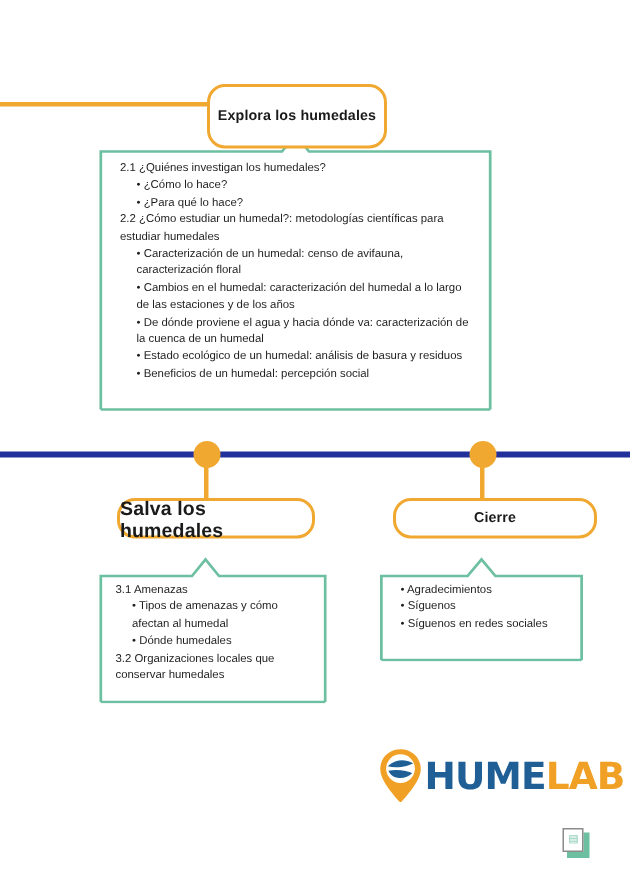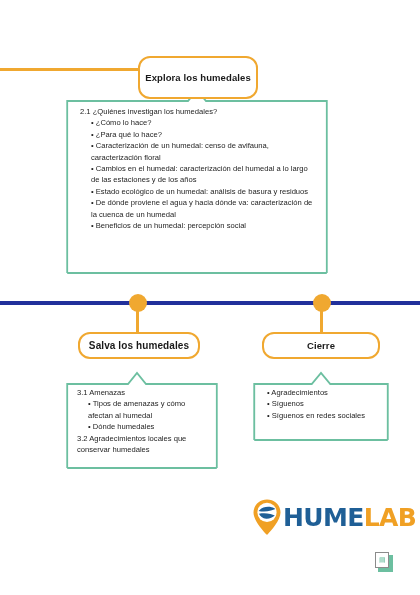--- a/index.html
+++ b/index.html
@@ -56,24 +56,24 @@
     justify-content:center;
     color:#1a1a1a;
     font-weight:bold;
     letter-spacing:.1px;
     z-index:4;
   }
   .pill.explora{
     left:138px;top:56px;width:120px;height:43px;font-size:9.5px;
   }
   .pill.salva{
-    left:78px;top:332px;width:122px;height:27px;font-size:10px;
+    left:78px;top:332px;width:132px;height:27px;font-size:13px;
   }
   .pill.cierre{
-    left:262px;top:332px;width:118px;height:27px;font-size:9.5px;
+    left:262px;top:332px;width:136px;height:27px;font-size:9.5px;
   }
 
   
   .tealbox{
     position:absolute;
     box-sizing:border-box;
     background:#ffffff;
     color:#1d1d1d;
     z-index:2;
   }
@@ -149,24 +149,25 @@
 
   <div class="tealbox box-main">
     <svg class="frame" viewBox="0 0 262 186" preserveAspectRatio="none">
       <path d="M1.2 185 L1.2 13 L122 13 L131 2 L140 13 L260.8 13 L260.8 185" fill="none" stroke="#6cbfa0" stroke-width="1.8"></path>
       <line x1="1.2" y1="185" x2="260.8" y2="185" stroke="#6cbfa0" stroke-width="1.8"></line>
     </svg>
     <div class="inner">
       <span class="ln"><span class="num">2.1</span><span> ¿Quiénes investigan los humedales?</span></span>
       <span class="ln ind"><span>• ¿Cómo lo hace?</span></span>
       <span class="ln ind"><span>• ¿Para qué lo hace?</span></span>
+      <span class="ln"><span class="num">2.2</span><span> ¿Cómo estudiar un humedal?: metodologías científicas para estudiar humedales</span></span>
       <span class="ln ind"><span>• Caracterización de un humedal: censo de avifauna, caracterización floral</span></span>
       <span class="ln ind"><span>• Cambios en el humedal: caracterización del humedal a lo largo de las estaciones y de los años</span></span>
+      <span class="ln ind"><span>• De dónde proviene el agua y hacia dónde va: caracterización de la cuenca de un humedal</span></span>
       <span class="ln ind"><span>• Estado ecológico de un humedal: análisis de basura y residuos</span></span>
-      <span class="ln ind"><span>• De dónde proviene el agua y hacia dónde va: caracterización de la cuenca de un humedal</span></span>
       <span class="ln ind"><span>• Beneficios de un humedal: percepción social</span></span>
     </div>
   </div>
 
   <div class="navy-rail"></div>
   <div class="node-dot left"></div>
   <div class="node-dot right"></div>
   <div class="drop-stem left"></div>
   <div class="drop-stem right"></div>
 
@@ -180,21 +181,21 @@
 
   <div class="tealbox box-salva">
     <svg class="frame" viewBox="0 0 152 98" preserveAspectRatio="none">
       <path d="M1.2 97 L1.2 13 L62 13 L71 2 L80 13 L150.8 13 L150.8 97" fill="none" stroke="#6cbfa0" stroke-width="1.8"></path>
       <line x1="1.2" y1="97" x2="150.8" y2="97" stroke="#6cbfa0" stroke-width="1.8"></line>
     </svg>
     <div class="inner">
       <span class="ln"><span class="num">3.1</span><span> Amenazas</span></span>
       <span class="ln ind"><span>• Tipos de amenazas y cómo afectan al humedal</span></span>
       <span class="ln ind"><span>• Dónde humedales</span></span>
-      <span class="ln"><span class="num">3.2</span><span> Agradecimientos locales que conservar humedales</span></span>
+      <span class="ln"><span class="num">3.2</span><span> Organizaciones locales que conservar humedales</span></span>
     </div>
   </div>
 
   <div class="tealbox box-cierre">
     <svg class="frame" viewBox="0 0 132 70" preserveAspectRatio="none">
       <path d="M1.2 69 L1.2 13 L57 13 L66 2 L75 13 L130.8 13 L130.8 69" fill="none" stroke="#6cbfa0" stroke-width="1.8"></path>
       <line x1="1.2" y1="69" x2="130.8" y2="69" stroke="#6cbfa0" stroke-width="1.8"></line>
     </svg>
     <div class="inner">
       <span class="ln"><span>• Agradecimientos</span></span>

